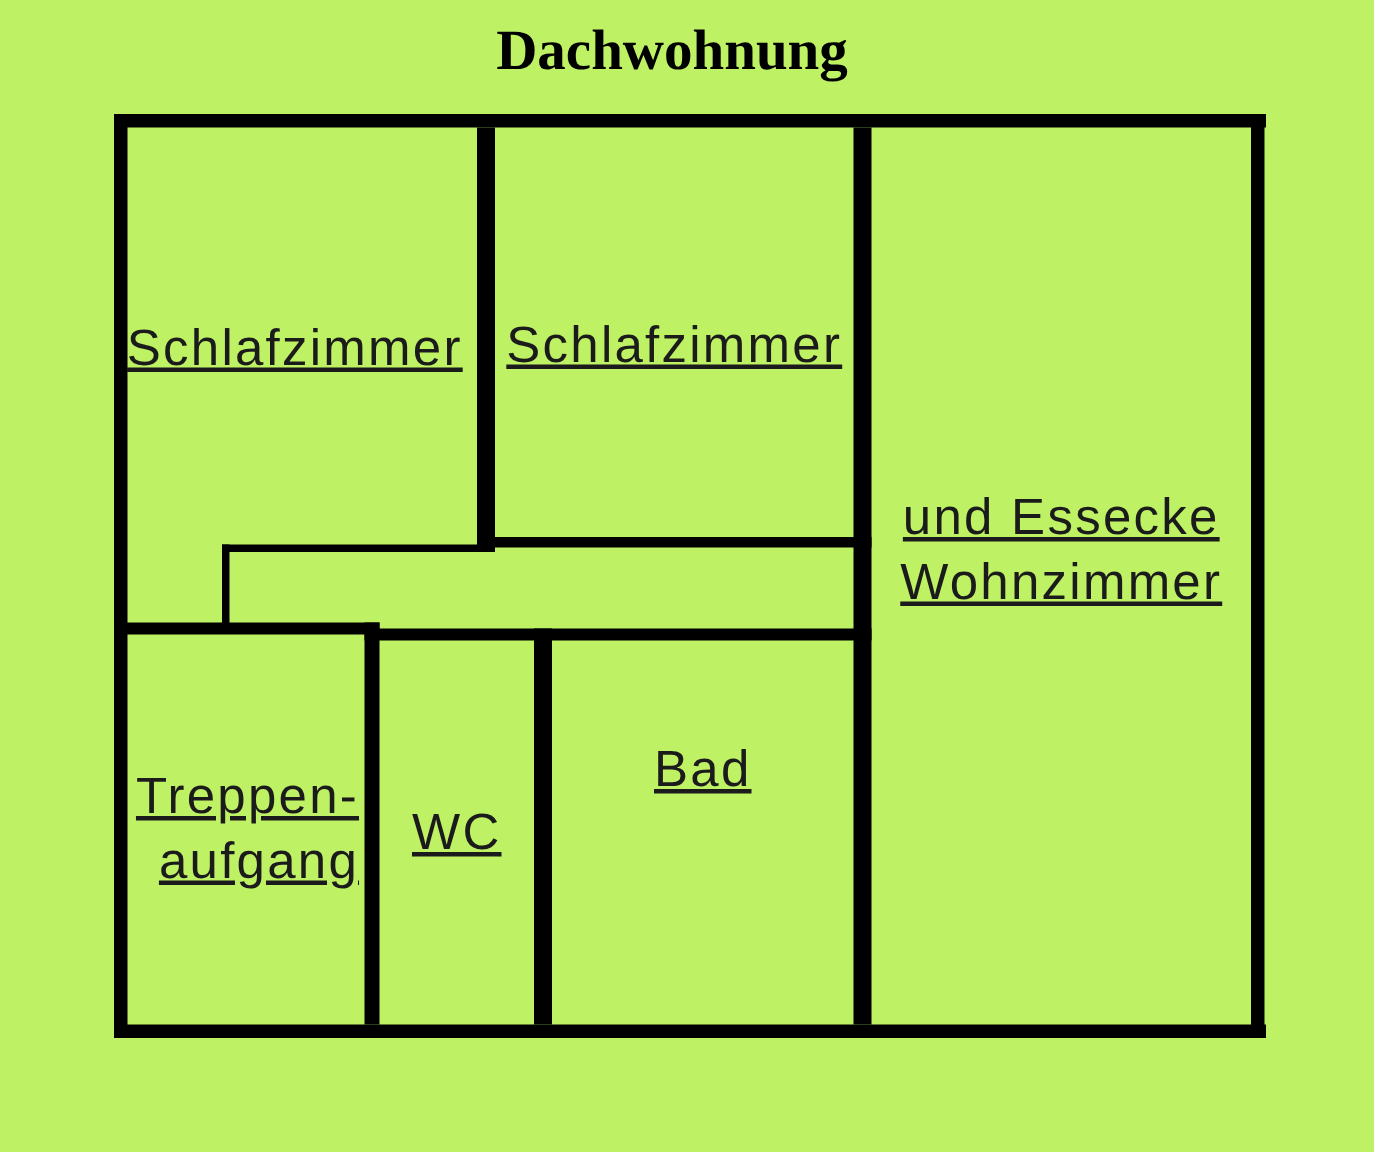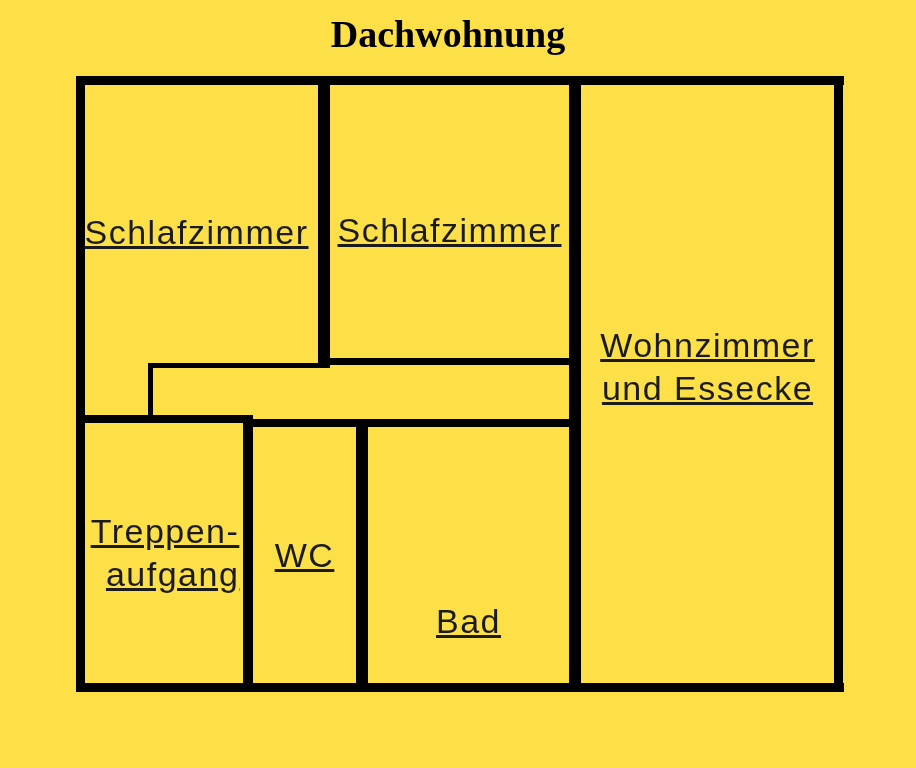--- a/index.html
+++ b/index.html
@@ -1,19 +1,19 @@
 <!DOCTYPE html>
 <html><head>
 <meta charset="utf-8">
 <style>
   html,body{margin:0;padding:0;background:#ffffff;}
   .canvas{
     position:relative;
     width:916px;height:768px;
-    background:#fde047;
+    background:#bef264;
     overflow:hidden;
     font-family:"Liberation Sans","DejaVu Sans",sans-serif;
   }
   .title{
     position:absolute;
     left:0;top:12px;width:916px;
     text-align:center;
     font-family:"Liberation Serif","DejaVu Serif",serif;
     font-size:38px;
     font-weight:600;
@@ -52,21 +52,21 @@
   }
   .room .lbl span{display:block;}
   .r-schlafzimmer-1{left:85px;  top:85px;  width:233px; height:278px;}
   .r-schlafzimmer-1 .lbl{transform:translate(-5px,8px);}
   .r-schlafzimmer-2{left:330px; top:85px;  width:239px; height:273px;}
   .r-schlafzimmer-2 .lbl{transform:translateY(9px);}
   .r-wohnzimmer    {left:581px; top:85px;  width:253px; height:598px;}
   .r-wohnzimmer .lbl{transform:translateY(-17px);}
   .r-treppenaufgang{left:85px;  top:423px; width:160px; height:260px;text-align:right;}
   .r-wc            {left:253px; top:427px; width:103px; height:256px;}
-  .r-bad           {left:368px; top:447px; width:201px; height:196px;align-items:flex-end;}
+  .r-bad           {left:368px; top:415px; width:201px; height:196px;}
 </style>
 </head>
 <body>
 
 <div class="canvas">
 
   <div class="title">Dachwohnung</div>
 
   <div class="wall w-outer-top"></div>
   <div class="wall w-outer-left"></div>
@@ -90,22 +90,22 @@
   </div>
 
   <div class="room r-schlafzimmer-2">
     <div class="lbl">
       <span>Schlafzimmer</span>
     </div>
   </div>
 
   <div class="room r-wohnzimmer">
     <div class="lbl">
+      <span>und Essecke</span>
       <span>Wohnzimmer</span>
-      <span>und Essecke</span>
     </div>
   </div>
 
   <div class="room r-treppenaufgang">
     <div class="lbl">
       <span>Treppen-</span>
       <span>aufgang</span>
     </div>
   </div>
 

